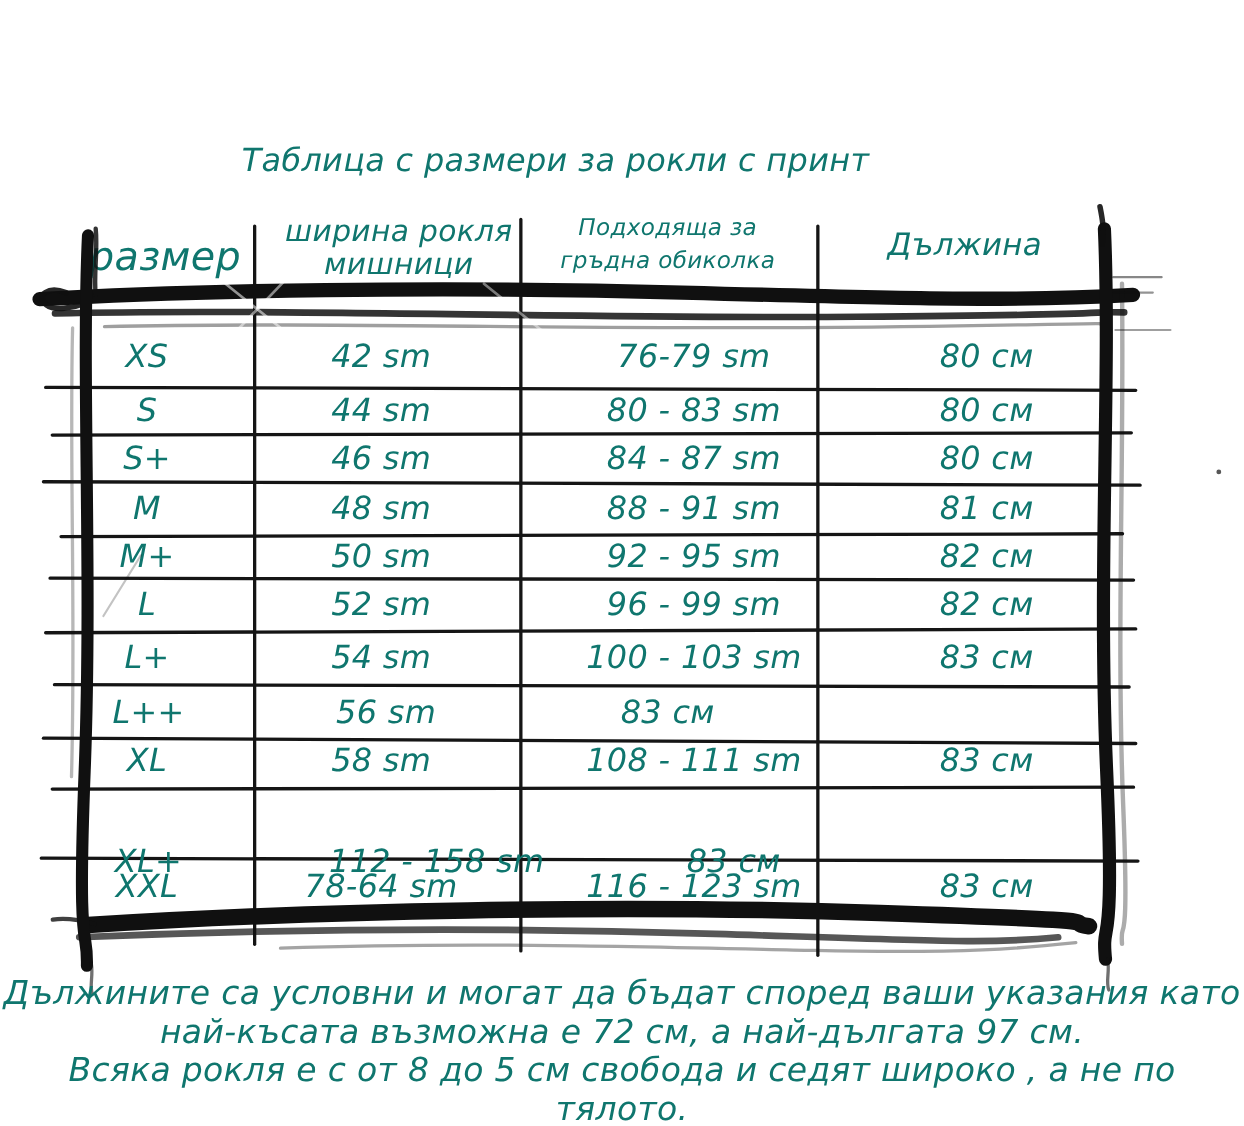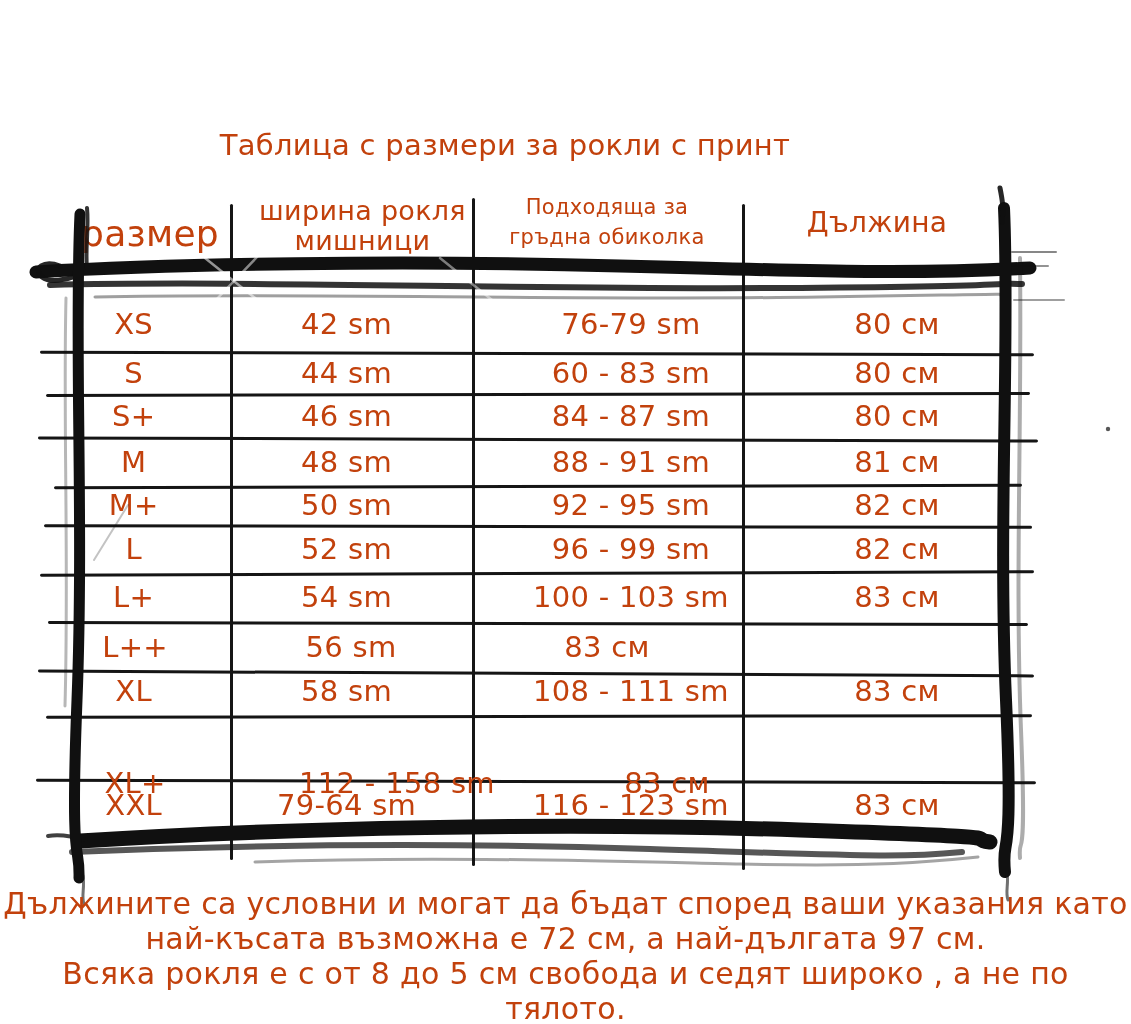--- a/index.html
+++ b/index.html
@@ -1,19 +1,19 @@
 <!DOCTYPE html>
 <html><head>
 <meta charset="utf-8">
 <style>
   html,body{margin:0;padding:0;background:#fff;}
   body{width:1131px;height:1024px;overflow:hidden;position:relative;
        font-family:"DejaVu Sans", sans-serif;color:#141414;}
   .page{position:absolute;inset:0;}
-  .ink{color:#c2410c;letter-spacing:.3px;}
+  .ink{font-style:italic;color:#0f766e;letter-spacing:.3px;}
   .title{position:absolute;top:128px;left:0;width:1010px;text-align:center;
          font-size:29px;}
   
   .hdr{position:absolute;text-align:center;white-space:pre-line;line-height:30px;}
   .hdr-size{top:214px;left:78px;width:144px;font-size:36px;line-height:40px;}
   .hdr-width{top:196px;left:230px;width:265px;font-size:27px;}
   .hdr-bust{top:192px;left:472px;width:270px;font-size:21px;}
   .hdr-length{top:208px;left:742px;width:270px;font-size:28px;}
   
   .hline{position:absolute;height:3px;background:#151515;border-radius:2px;}
@@ -58,21 +58,21 @@
 
   <div class="row" style="top:295px;height:57px;">
     <div class="cell c1 ink">XS</div>
     <div class="cell c2 ink">42 sm</div>
     <div class="cell c3 ink">76-79 sm</div>
     <div class="cell c4 ink">80 см</div>
   </div>
   <div class="row" style="top:352px;height:41px;">
     <div class="cell c1 ink">S</div>
     <div class="cell c2 ink">44 sm</div>
-    <div class="cell c3 ink">60 - 83 sm</div>
+    <div class="cell c3 ink">80 - 83 sm</div>
     <div class="cell c4 ink">80 см</div>
   </div>
   <div class="row" style="top:393px;height:45px;">
     <div class="cell c1 ink">S+</div>
     <div class="cell c2 ink">46 sm</div>
     <div class="cell c3 ink">84 - 87 sm</div>
     <div class="cell c4 ink">80 см</div>
   </div>
   <div class="row" style="top:438px;height:47px;">
     <div class="cell c1 ink">M</div>
@@ -109,21 +109,21 @@
     <div class="cell c3 ink">108 - 111 sm</div>
     <div class="cell c4 ink">83 см</div>
   </div>
   <div class="row" style="top:750px;height:65px;">
     <div class="cell c1 ink">XL+</div>
     <div class="cell c3 ink">112 - 158 sm</div>
     <div class="cell c4 ink">83 см</div>
   </div>
   <div class="row" style="top:780px;height:50px;">
     <div class="cell c1 ink">XXL</div>
-    <div class="cell c2 ink">79-64 sm</div>
+    <div class="cell c2 ink">78-64 sm</div>
     <div class="cell c3 ink">116 - 123 sm</div>
     <div class="cell c4 ink">83 см</div>
   </div>
 
   <svg class="sketch" width="1131" height="1024" viewBox="0 0 1131 1024" fill="none" stroke="#101010" stroke-linecap="round">
     <g>
       <path d="M36 272 C 170 264, 400 260, 620 266 S 920 274, 1030 268" stroke-width="13"></path>
       <path d="M50 285 C 250 280, 520 290, 780 288 S 980 283, 1022 284" stroke-width="6" opacity=".85"></path>
       <path d="M95 297 C 300 292, 560 301, 820 297 S 975 294, 1008 296" stroke-width="3" opacity=".4"></path>
       <path d="M60 266 C 44 260, 32 268, 42 277 C 50 283, 66 280, 76 276" stroke-width="5" opacity=".9"></path>

